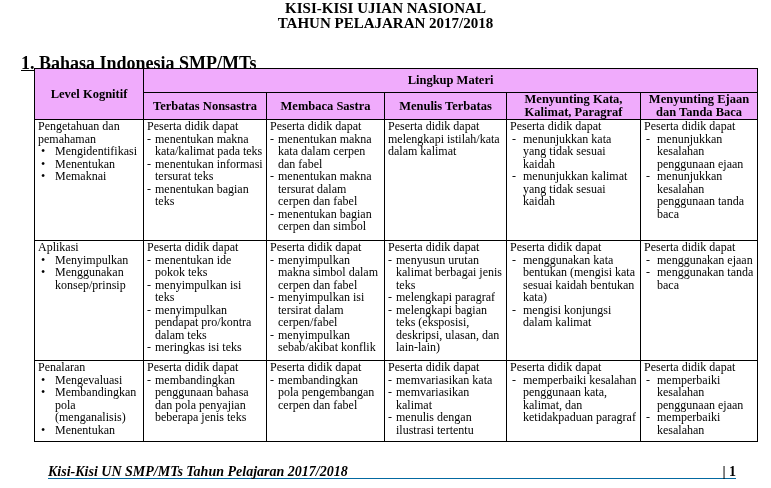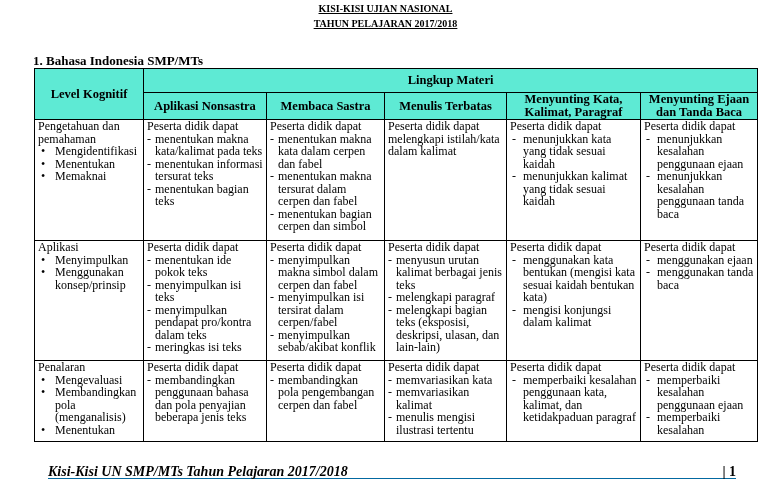--- a/index.html
+++ b/index.html
@@ -1,24 +1,24 @@
 <!DOCTYPE html>
 <html><head>
   <meta charset="utf-8">
   <style>
     html, body { margin: 0; padding: 0; background: #ffffff; }
     body { width: 771px; height: 488px; position: relative; overflow: hidden;
       font-family: "Liberation Serif", "DejaVu Serif", serif; color: #000; }
     .title-block { position: absolute; top: 1px; left: 0; width: 771px; text-align: center;
-      font-weight: bold; font-size: 10px; line-height: 15px; text-decoration: underline; }
-    .section-title { position: absolute; top: 53px; left: 33px; font-weight: bold; font-size: 13px; }
+      font-weight: bold; font-size: 15px; line-height: 15px; }
+    .section-title { position: absolute; top: 53px; left: 21px; font-weight: bold; font-size: 18px; text-decoration: underline; }
     .kk-table { position: absolute; top: 68px; left: 34px; border-collapse: collapse;
       table-layout: fixed; width: 723px; font-size: 12px; line-height: 12.5px; }
     .kk-table th, .kk-table td { border: 1.3px solid #000; padding: 0 3px; vertical-align: top; }
-    .kk-table th { background: #5eead4; font-weight: bold; text-align: center; vertical-align: middle;
+    .kk-table th { background: #f0abfc; font-weight: bold; text-align: center; vertical-align: middle;
       font-size: 12.5px; line-height: 13px; }
     .h-top { height: 24px; }
     .h-sub { height: 25px; }
     .row1 td { height: 120px; }
     .row2 td { height: 119px; margin-left: 36px; }
     .row3 td { height: 80px; }
     .level-title { font-weight: normal; }
     ul.bul { margin: 0; padding-left: 17px; list-style: none; }
     ul.bul li { position: relative; }
     ul.bul li::before { content: "\2022"; position: absolute; left: -14px; }
@@ -49,21 +49,21 @@
     <col style="width:122px">
       <col style="width:134px">
       <col style="width:117px">
   </colgroup>
   <thead>
     <tr class="h-top">
       <th rowspan="2">Level Kognitif</th>
       <th colspan="5">Lingkup Materi</th>
     </tr>
     <tr class="h-sub">
-      <th>Aplikasi  Nonsastra</th>
+      <th>Terbatas  Nonsastra</th>
       <th>Membaca Sastra</th>
       <th>Menulis Terbatas</th>
       <th>Menyunting Kata, Kalimat, Paragraf</th>
       <th>Menyunting Ejaan dan Tanda Baca</th>
     </tr>
   </thead>
   <tbody>
 
     <tr class="row1">
       <td>
@@ -177,21 +177,21 @@
         <div>Peserta didik dapat</div>
         <ul class="dash">
           <li>membandingkan pola pengembangan cerpen dan fabel</li>
         </ul>
       </td>
       <td>
         <div>Peserta didik dapat</div>
         <ul class="dash">
           <li>memvariasikan kata</li>
           <li>memvariasikan kalimat</li>
-          <li>menulis mengisi ilustrasi tertentu</li>
+          <li>menulis dengan ilustrasi tertentu</li>
         </ul>
       </td>
       <td>
         <div>Peserta didik dapat</div>
         <ul class="dash wide">
           <li>memperbaiki kesalahan penggunaan kata, kalimat, dan ketidakpaduan paragraf</li>
         </ul>
       </td>
       <td>
         <div>Peserta didik dapat</div>

